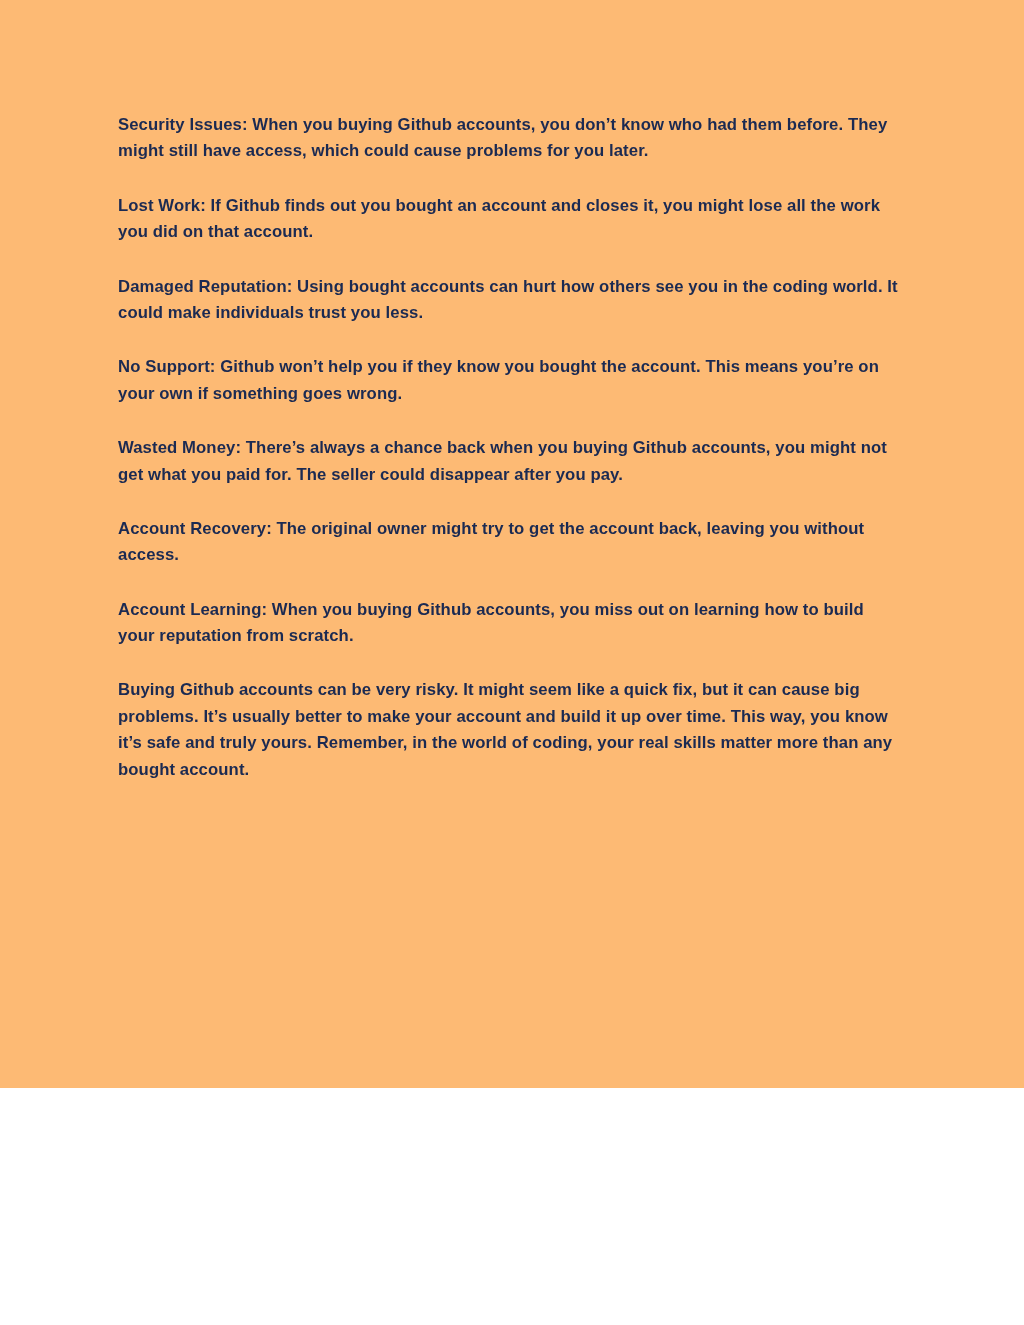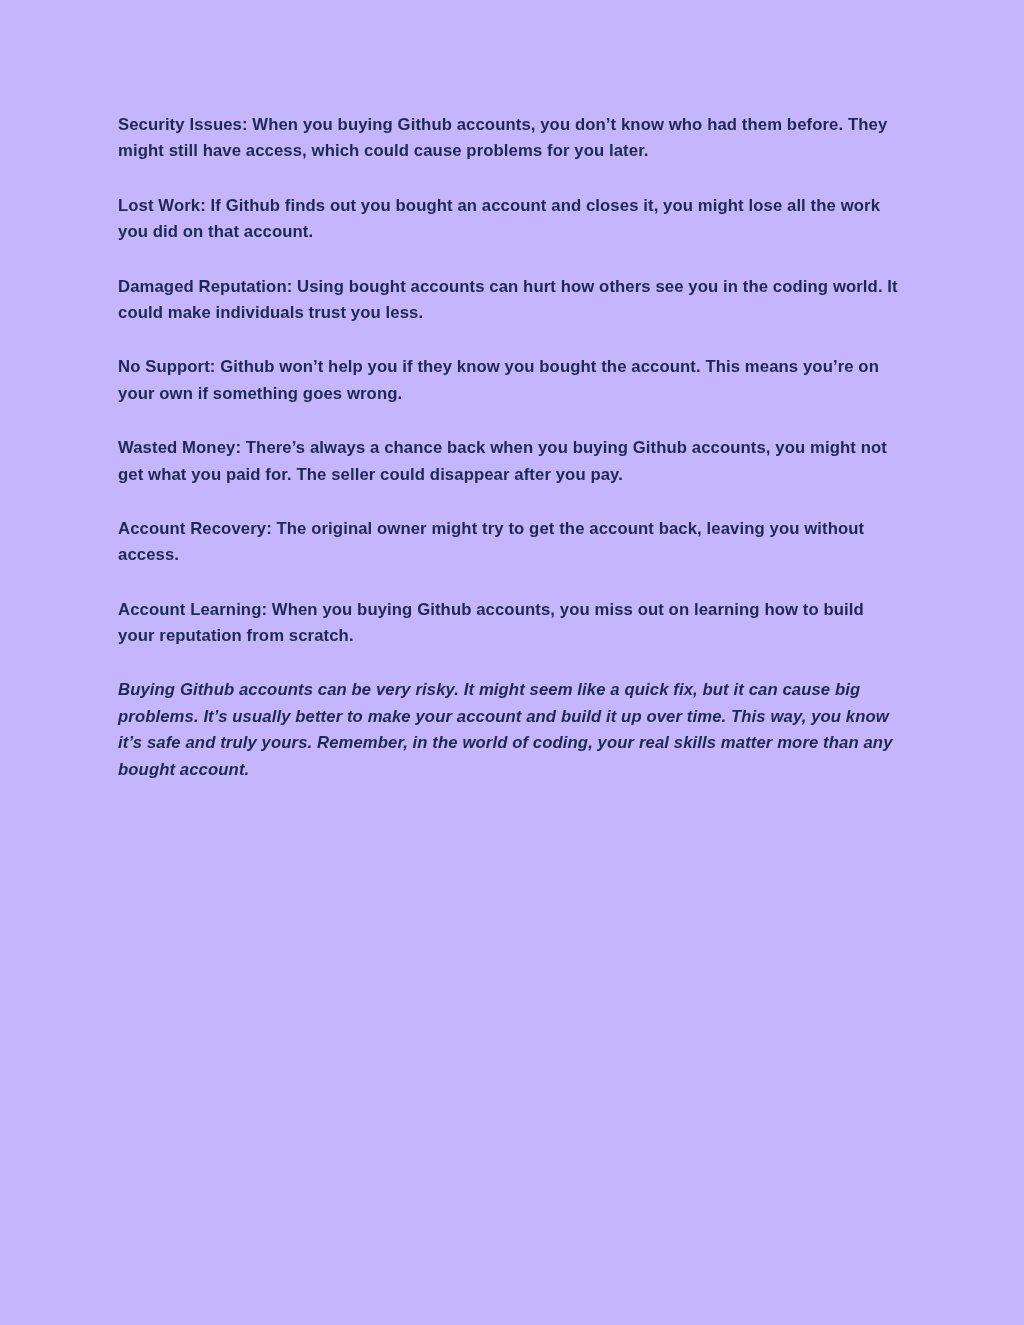--- a/index.html
+++ b/index.html
@@ -10,41 +10,40 @@
   body {
     width: 1024px;
     height: 1325px;
     font-family: "Liberation Sans", sans-serif;
     color: #1b2a52;
     overflow: hidden;
   }
   .page {
     position: relative;
     width: 1024px;
-    height: 1325px;
-    background: #c4b5fd;
+    height: 1088px;
+    background: #fdba74;
     box-sizing: border-box;
   }
   .content {
     position: absolute;
     left: 118px;
     top: 112px;
     width: 782px;
   }
   p.para {
     margin: 0 0 28px 0;
     font-size: 16.7px;
     font-weight: bold;
     line-height: 1.58;
     letter-spacing: 0.1px;
     color: #1b2a52;
   }
   p.para:last-child {
     margin-bottom: 0;
-    font-style: italic;
   }
 </style>
 </head>
 <body>
 
 <div class="page">
   <div class="content">
     <p class="para">Security Issues: When you buying Github accounts, you don’t know who had them before. They might still have access, which could cause problems for you later.</p>
     <p class="para">Lost Work: If Github finds out you bought an account and closes it, you might lose all the work you did on that account.</p>
     <p class="para">Damaged Reputation: Using bought accounts can hurt how others see you in the coding world. It could make individuals trust you less.</p>

